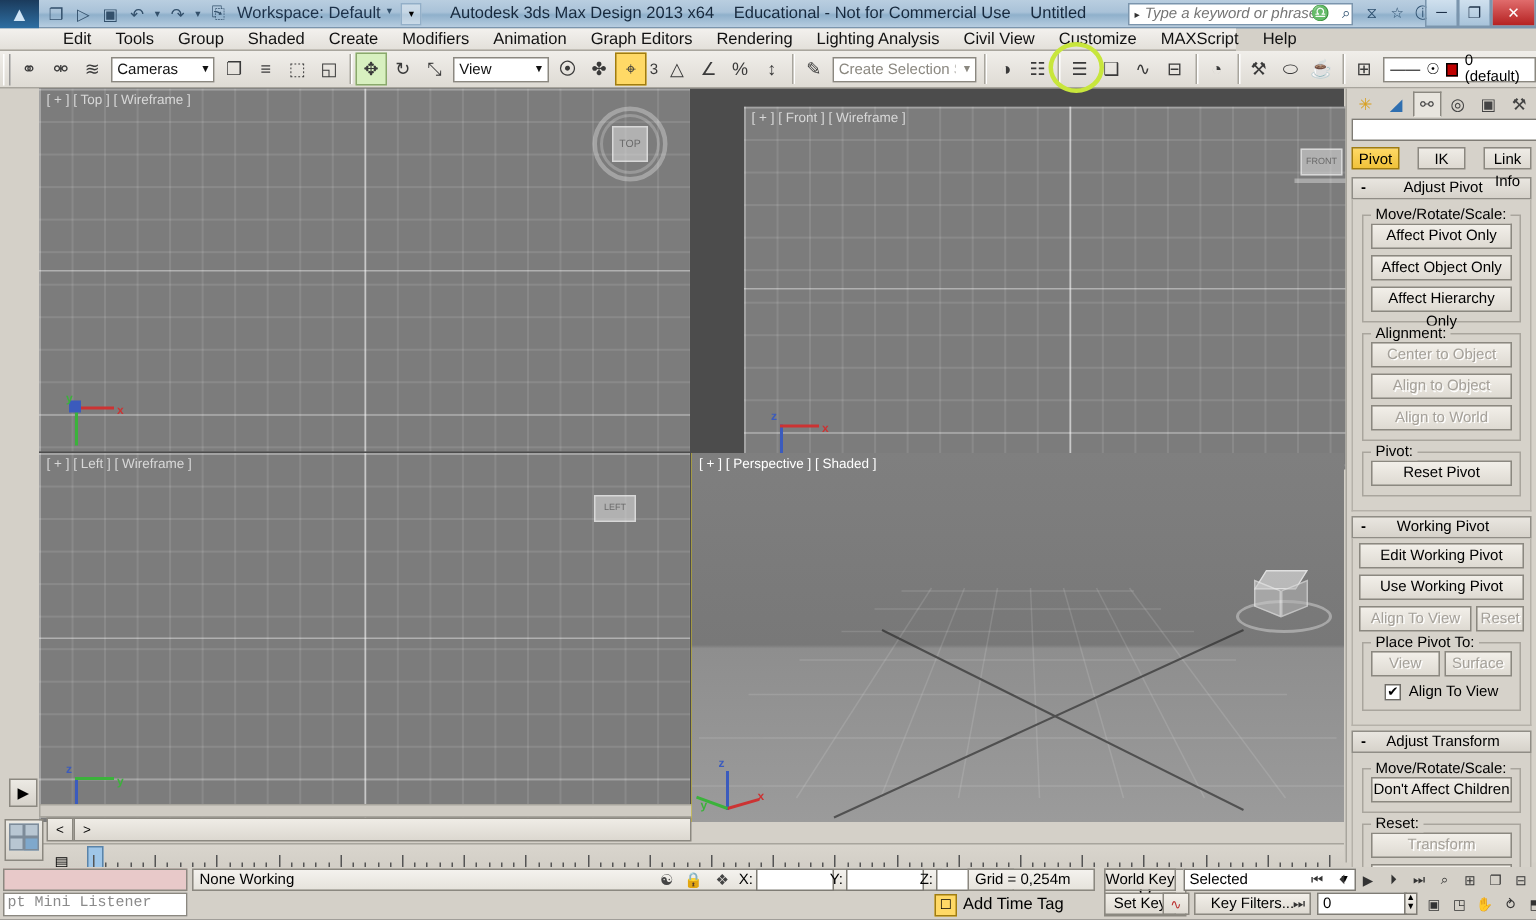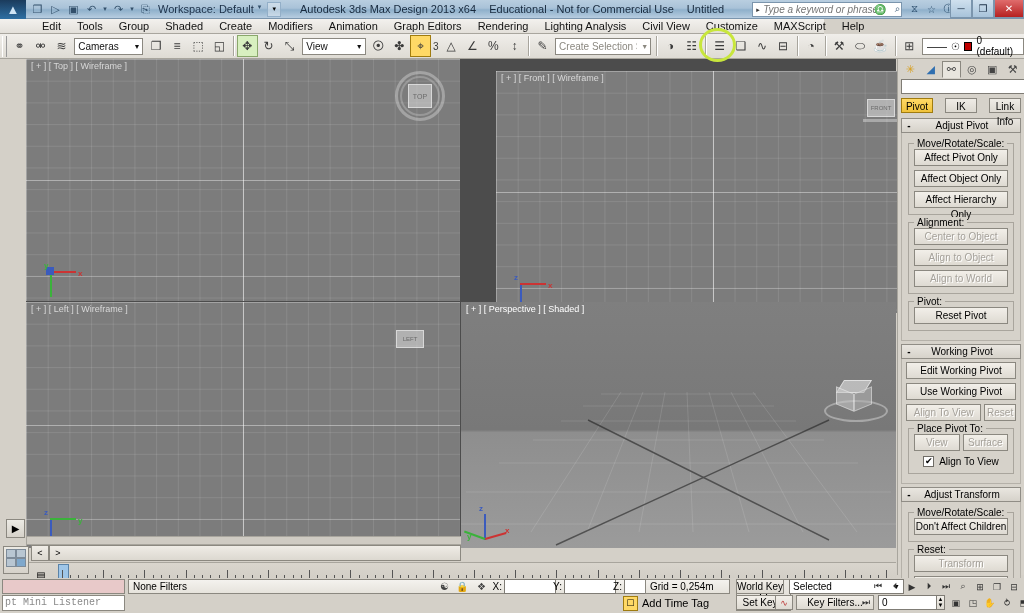--- a/index.html
+++ b/index.html
@@ -806,21 +806,21 @@
     <div class="q" style="left:12px;top:2px;width:10px;height:9px"></div>
     <div class="q" style="left:2px;top:11px;width:10px;height:9px"></div>
     <div class="q" style="left:12px;top:11px;width:10px;height:9px;background:#7fa8cc"></div>
   </div>
   <div class="arrowbtn">▶</div>
 
   <div class="statuswrap">
     <div class="mini-listener-top"></div>
     <div class="mini-listener-bot">pt Mini Listener</div>
 
-    <div class="statusline">None Filters</div>
+    <div class="statusline">None Working</div>
 
     <div class="stat-ico" style="left:437px">☯</div>
     <div class="stat-ico" style="left:455px">🔒</div>
     <div class="stat-ico" style="left:474px">❖</div>
 
     <div class="coordbox" style="left:492px">
       <span class="cl">X:</span>
       <input type="text" value="" style="">
     </div>
     <div class="coordbox" style="left:552px">

